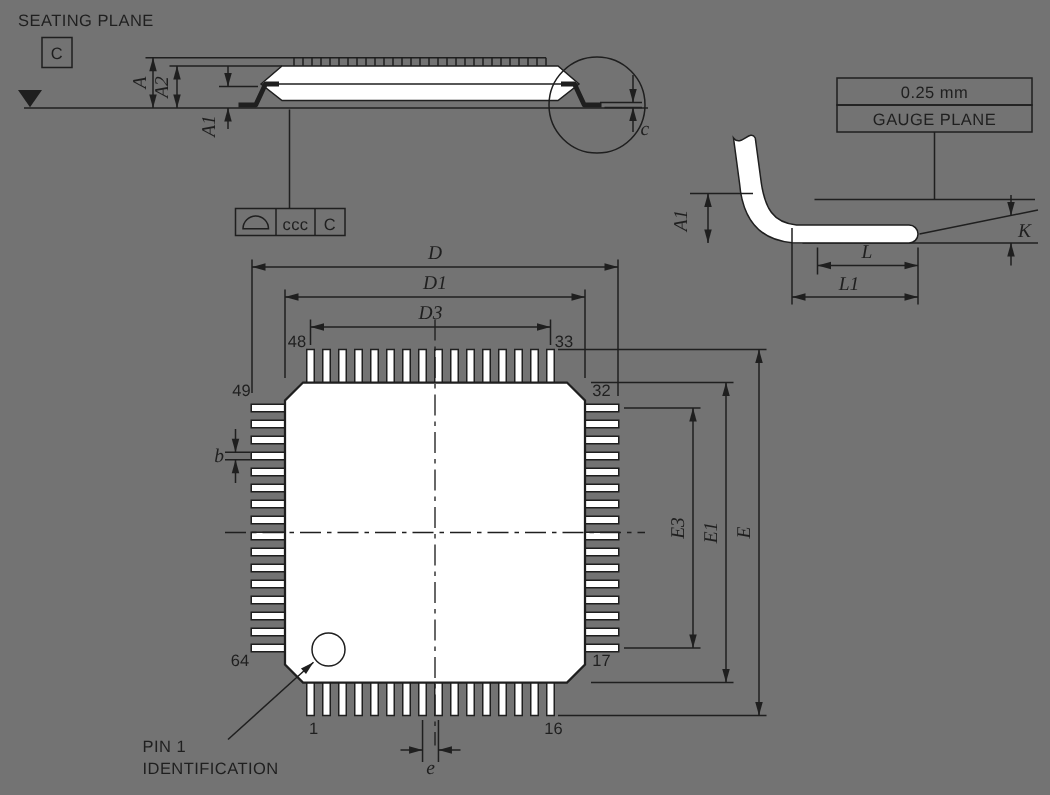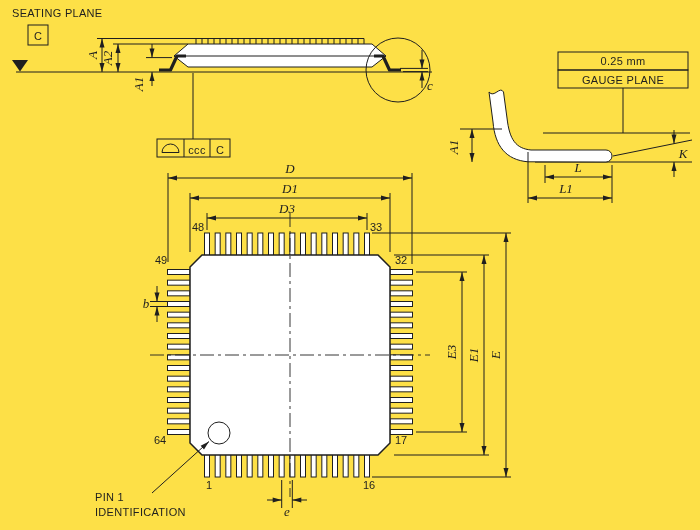--- a/index.html
+++ b/index.html
@@ -1,17 +1,17 @@
 <!DOCTYPE html>
 <html style="--line: #1f1f1f;"><head>
 <meta charset="utf-8">
 <style>
   :root { --line: #1f1f1f; }
   html,body { margin:0; padding:0; background:#fff; }
-  .stage { position:relative; width:700px; height:530px; background:#fde047; overflow:hidden;
+  .stage { position:relative; width:700px; height:530px; background:#737373; overflow:hidden;
            font-family:"Liberation Sans", sans-serif; }
   svg text { fill: var(--line); }
   .lbl  { font:11px "Liberation Sans", sans-serif; letter-spacing:.3px; }
   .num  { font:11px "Liberation Sans", sans-serif; }
   .dim  { font:italic 13px "Liberation Serif", serif; }
   .ln   { stroke:var(--line); stroke-width:1; fill:none; }
   .ln15 { stroke:var(--line); stroke-width:1.5; fill:none; }
   .fillw{ fill:#fff; }
   .pin  { fill:#fff; stroke:var(--line); stroke-width:1; }
   .lead { stroke:var(--line); stroke-width:3.2; fill:none; stroke-linejoin:round; }

